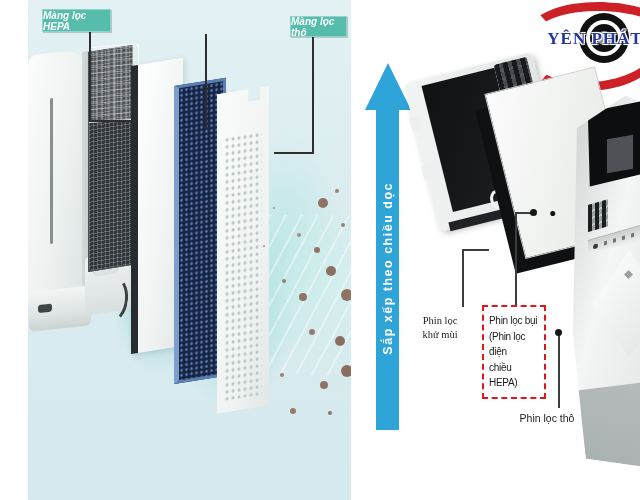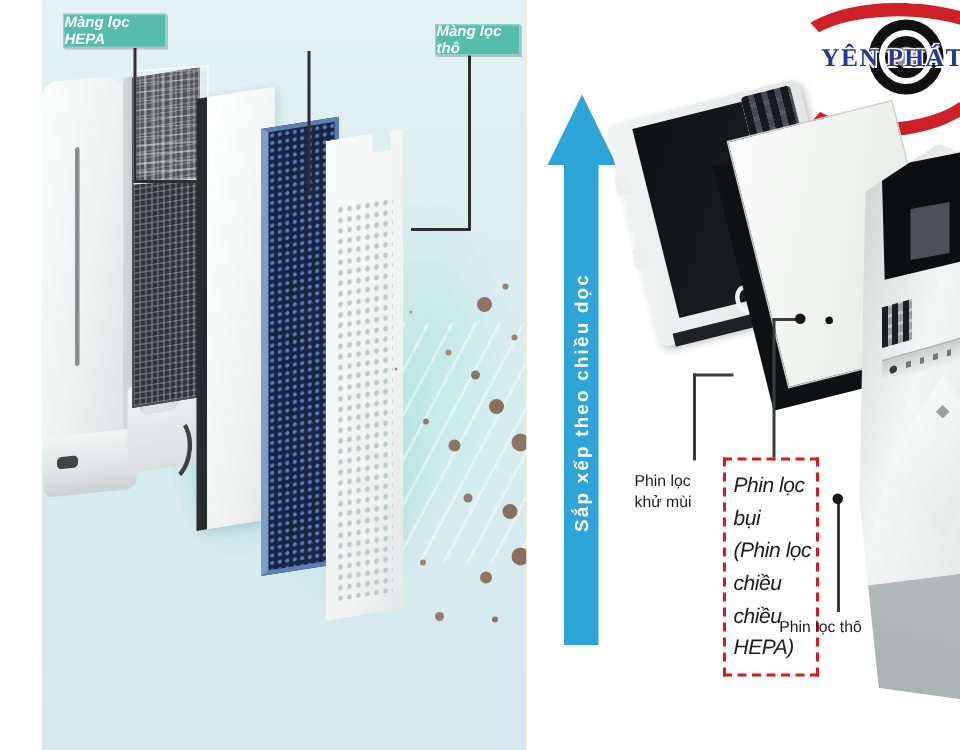--- a/index.html
+++ b/index.html
@@ -140,23 +140,23 @@
   
   .rline{position:absolute;background:#3d3d3d;}
   .r1h{left:111px;top:249px;width:27px;height:2px;}
   .r1v{left:111px;top:249px;width:2px;height:58px;}
   .r2h{left:164px;top:212px;width:19px;height:2px;}
   .r2v{left:164px;top:212px;width:2px;height:95px;}
   .r3v{left:207px;top:334px;width:2px;height:74px;}
   .rdot{position:absolute;width:7px;height:7px;border-radius:50%;background:#161616;}
   .d2{left:179px;top:209px;} .d3{left:204px;top:329px;}
   .callout{position:absolute;color:#1b1b1b;font-size:10.5px;line-height:1.35;}
-  .co-odor{left:72px;top:314px;width:58px;}
+  .co-odor{left:60px;top:314px;width:58px;text-align:center;font-family:Liberation Serif, serif;}
   .co-dust{left:131px;top:305px;width:64px;border:2px dashed var(--box-red,#e0161d);
-    padding:6px 2px 6px 5px;font-size:14px;letter-spacing:-.3px;line-height:1.55;background:rgba(255,255,255,.75);box-sizing:border-box;font-style:italic;}
+    padding:6px 2px 6px 5px;font-size:10px;letter-spacing:-.3px;line-height:1.55;background:rgba(255,255,255,.75);box-sizing:border-box;}
   .co-coarse{left:160px;top:411px;width:72px;text-align:center;}
 </style>
 </head>
 <body>
 
 <div id="stage">
 
   <div class="scene-left">
     <div class="glow g1"></div>
     <div class="glow g2"></div>
@@ -254,20 +254,20 @@
     <div class="rline r3v"></div>
     <div class="rdot d2"></div>
     <div class="rdot d3"></div>
 
     <div class="callout co-odor">
       <div>Phin lọc</div>
       <div>khử mùi</div>
     </div>
     <div class="callout co-dust">
       <div>Phin lọc bụi</div>
-      <div>(Phin lọc chiều</div>
+      <div>(Phin lọc điện</div>
       <div>chiều HEPA)</div>
     </div>
     <div class="callout co-coarse">
       <div>Phin lọc thô</div>
     </div>
   </div>
 </div>
 
 </body></html>

